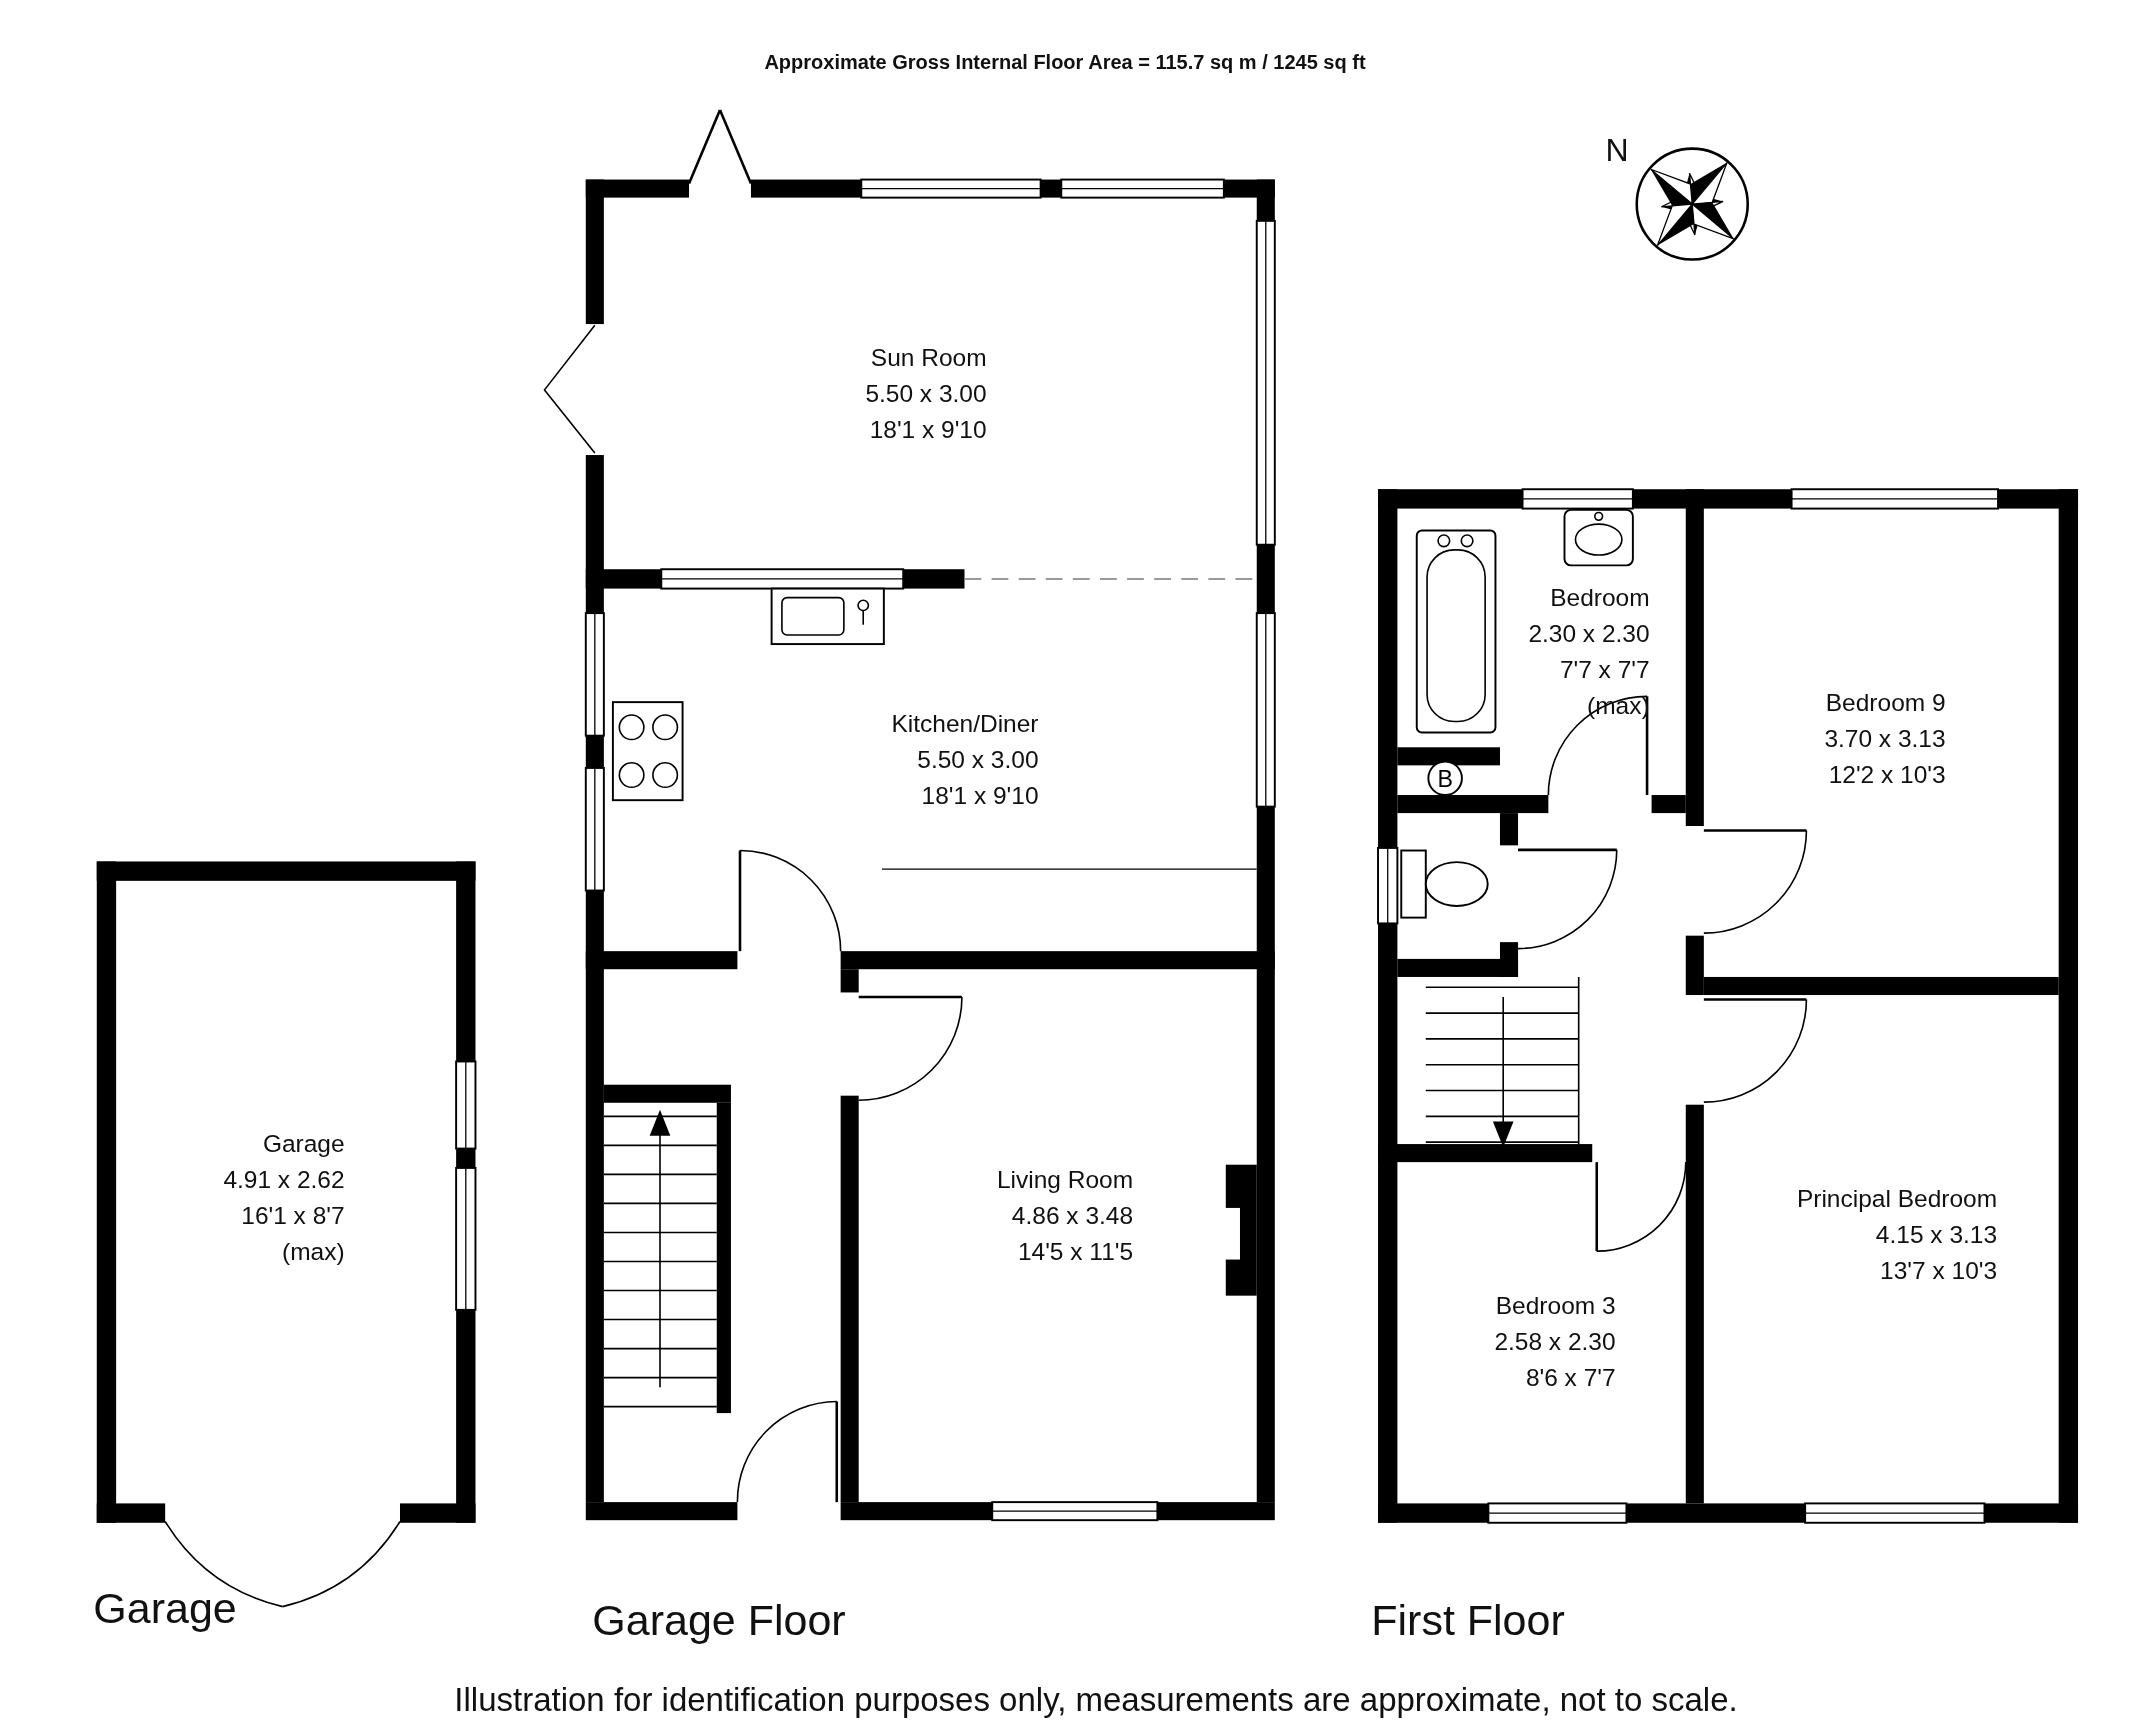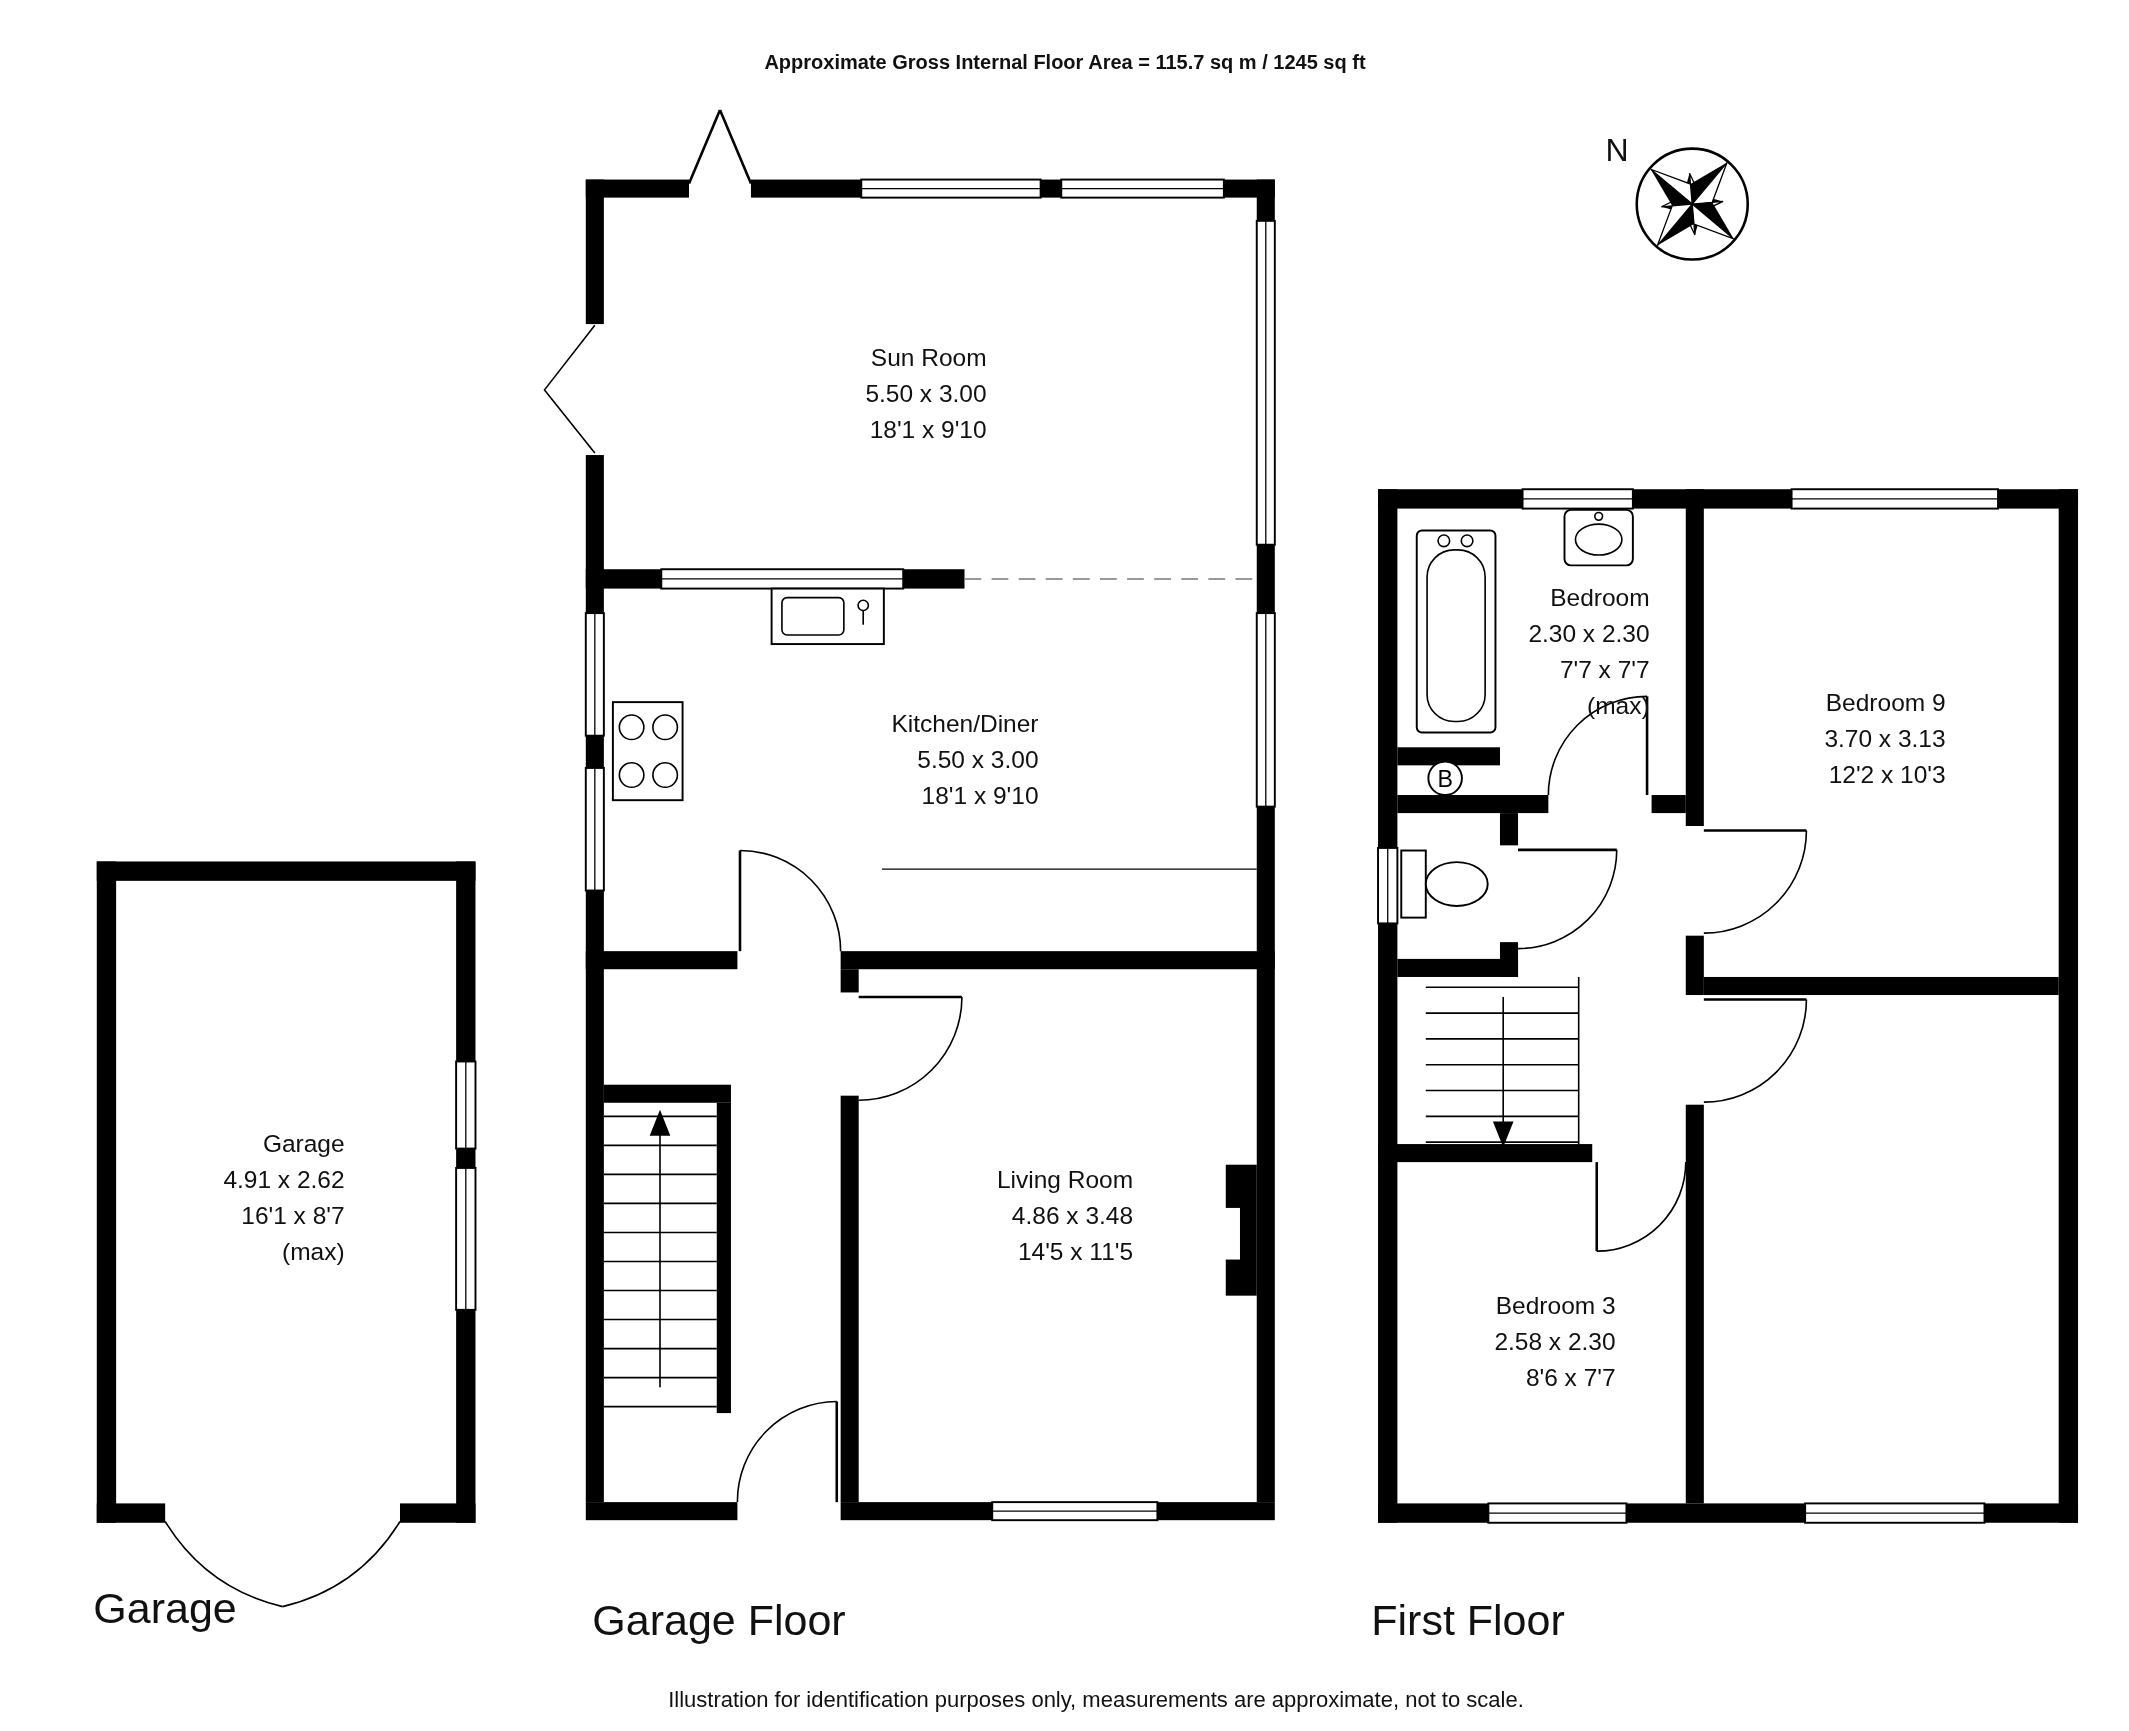--- a/index.html
+++ b/index.html
@@ -14,21 +14,21 @@
   .thin{stroke:#000;stroke-width:2.5;fill:none;}
   .leaf{stroke:#000;stroke-width:4;fill:none;}
   .arc{stroke:#000;stroke-width:2.5;fill:none;}
   .dash{stroke:#999;stroke-width:3;stroke-dasharray:26 16;fill:none;}
   .lbl{position:absolute;transform:translate(-50%,-50%);text-align:right;
        font-size:24.5px;line-height:36px;white-space:nowrap;}
   .title{position:absolute;transform:translate(-50%,-50%);font-size:20px;
          font-weight:bold;white-space:nowrap;}
   .big{position:absolute;transform:translate(-50%,-50%);font-size:43px;
        white-space:nowrap;}
-  .note{position:absolute;transform:translate(-50%,-50%);font-size:22px;
+  .note{position:absolute;transform:translate(-50%,-50%);font-size:33px;
         white-space:nowrap;text-align:right;}
   .nlabel{position:absolute;transform:translate(-50%,-50%);font-size:32px;}
   .btext{font-size:36px;font-family:"Liberation Sans",sans-serif;fill:#000;}
 </style>
 </head>
 <body>
 
 <div id="canvas">
 
 <svg id="plan-svg" width="2129" height="1732" viewBox="0 0 3300 2684">
@@ -364,20 +364,25 @@
   <div>7'7 x 7'7</div>
   <div>(max)</div>
 </div>
 
 <div class="lbl" style="left:1885px;top:739px">
   <div>Bedroom 9</div>
   <div>3.70 x 3.13</div>
   <div>12'2 x 10'3</div>
 </div>
 
+<div class="lbl" style="left:1897px;top:1235px">
+  <div>Principal Bedroom</div>
+  <div>4.15 x 3.13</div>
+  <div>13'7 x 10'3</div>
+</div>
 
 <div class="lbl" style="left:1555px;top:1342px">
   <div>Bedroom 3</div>
   <div>2.58 x 2.30</div>
   <div>8'6 x 7'7</div>
 </div>
 
 <div class="big" style="left:165px;top:1608px">Garage</div>
 <div class="big" style="left:719px;top:1620px">Garage Floor</div>
 <div class="big" style="left:1468px;top:1620px">First Floor</div>

